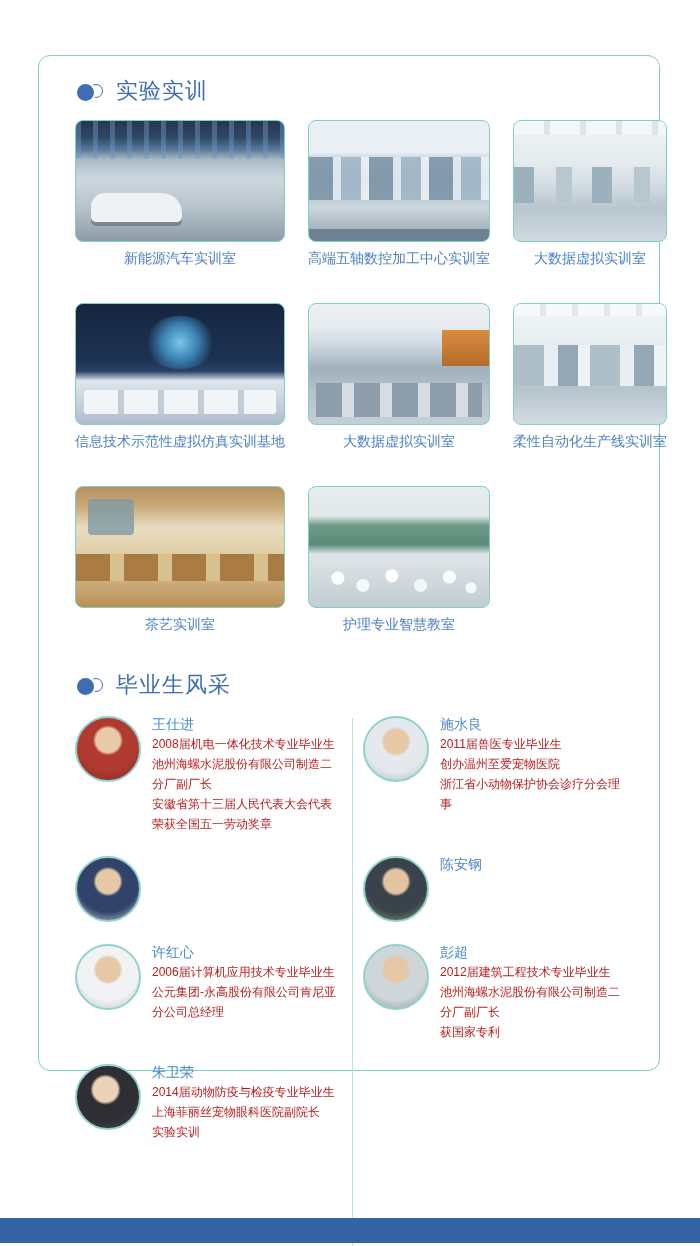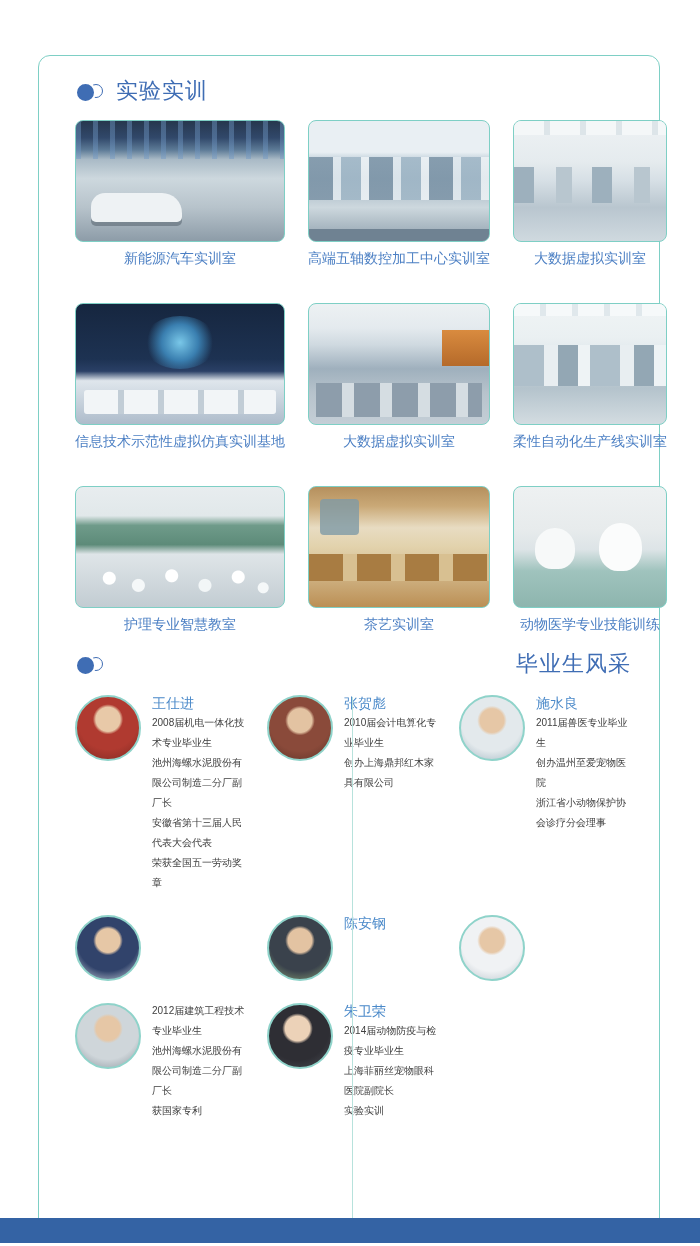--- a/index.html
+++ b/index.html
@@ -3,21 +3,21 @@
 <meta charset="utf-8">
 <style>
   html,body{margin:0;padding:0;}
   body{
     width:700px;height:1246px;
     background:#ffffff;
     font-family:"Liberation Sans","DejaVu Sans",sans-serif;
     position:relative;overflow:hidden;
   }
   .frame{
-    position:absolute;left:38px;top:55px;width:622px;height:1188px;
+    position:absolute;left:38px;top:55px;width:622px;height:1016px;
     border:1px solid #7ecfc5;border-radius:12px;
     box-sizing:border-box;
     padding:16px 28px 0 36px;
     background:#ffffff;
   }
   .sec-header{display:flex;align-items:center;gap:9px;margin:4px 0 14px 0;}
   .sec-icon{position:relative;width:32px;height:20px;flex:none;display:inline-block;}
   .sec-icon .c1{
     position:absolute;left:0;top:1px;width:17px;height:17px;border-radius:50%;
     background:#3f6db4;border:2px solid #ffffff;z-index:2;box-sizing:content-box;
@@ -82,40 +82,40 @@
     radial-gradient(circle at 90% 84%,#f5f8f9 0 5px,transparent 6px);}
 
   .ph9{background:linear-gradient(180deg,#eef1f2 0%,#e7ebec 36%,#dde4e7 52%,#9fc3bd 70%,#8db5ae 100%);}
   .ph9::before{left:14%;top:34%;width:26%;height:34%;border-radius:50% 50% 42% 42%;background:#f7f9f9;box-shadow:38% 0 0 #f2f5f5;}
   .ph9::after{left:56%;top:30%;width:28%;height:40%;border-radius:50% 50% 44% 44%;background:#fbfcfc;}
 
   
   .grad-wrap{position:relative;margin-top:8px;}
   .grad-divider{position:absolute;left:277px;top:4px;height:544px;width:1px;background:#b7e2dc;}
   .grad-grid{
-    display:grid;grid-template-columns:1fr 1fr 1fr;
+    display:grid;grid-template-columns:1fr 1fr;
     column-gap:38px;row-gap:8px;gap:20px;
   }
   .grad-card{display:flex;gap:11px;align-items:flex-start;}
   .av{
     width:66px;height:66px;border-radius:50%;flex:none;
     border:2px solid #8fd3ca;box-sizing:border-box;margin-top:2px;
   }
   .av1{background:radial-gradient(circle at 50% 36%,#e8c9a8 0 24%,#b03a30 30% 60%,#7d2a22 100%);}
   .av2{background:radial-gradient(circle at 50% 38%,#e3c3a2 0 24%,#8a4a3a 30% 62%,#5e3328 100%);}
   .av3{background:radial-gradient(circle at 50% 38%,#e6c7a6 0 24%,#e3e9ec 30% 62%,#9fb4c0 100%);}
   .av4{background:radial-gradient(circle at 50% 38%,#e6c7a6 0 24%,#31436b 30% 62%,#d8dee4 100%);}
   .av5{background:radial-gradient(circle at 50% 38%,#e3c3a2 0 24%,#3a424c 30% 62%,#8da677 100%);}
   .av6{background:radial-gradient(circle at 50% 38%,#e6c7a6 0 24%,#f0f2f4 30% 62%,#b7c2ca 100%);}
   .av7{background:radial-gradient(circle at 50% 38%,#e6c7a6 0 24%,#cfd6da 30% 62%,#8a959e 100%);}
   .av8{background:radial-gradient(circle at 46% 38%,#ecd2b8 0 24%,#2e2e34 30% 62%,#4a4e55 100%);}
 
   .grad-text{flex:1;min-width:0;}
   .grad-name{font-size:14px;color:#4a89c9;line-height:20px;}
-  .grad-bio{font-size:10px;color:#404040;line-height:20px;white-space:pre-line;}
+  .grad-bio{font-size:12px;color:#b91c1c;line-height:20px;white-space:pre-line;}
 
   .footer-bar{
     position:absolute;left:0;right:0;top:1218px;height:25px;
     background:#3463a4;
   }
 </style>
 </head>
 <body>
 
 <div class="frame">
@@ -147,34 +147,30 @@
     </div>
     <div class="ph-cell">
       <div class="ph ph5"></div>
       <div class="ph-caption">大数据虚拟实训室</div>
     </div>
     <div class="ph-cell">
       <div class="ph ph6"></div>
       <div class="ph-caption">柔性自动化生产线实训室</div>
     </div>
     <div class="ph-cell">
+      <div class="ph ph7"></div>
+      <div class="ph-caption">茶艺实训室</div>
+    </div>
+    <div class="ph-cell">
       <div class="ph ph8"></div>
       <div class="ph-caption">护理专业智慧教室</div>
     </div>
-    <div class="ph-cell">
-      <div class="ph ph7"></div>
-      <div class="ph-caption">茶艺实训室</div>
-    </div>
-    <div class="ph-cell">
-      <div class="ph ph9"></div>
-      <div class="ph-caption">动物医学专业技能训练</div>
-    </div>
-  </div>
-
-  <div class="sec-header" style="margin-top:3px;justify-content:space-between;">
+  </div>
+
+  <div class="sec-header" style="margin-top:24px;">
     <span class="sec-icon">
         <span class="c1"></span>
         <span class="c2"></span>
       </span>
     <span class="sec-title">毕业生风采</span>
   </div>
 
   <div class="grad-wrap">
     <div class="grad-divider"></div>
     <div class="grad-grid">
@@ -182,28 +178,20 @@
       <div class="grad-card">
         <div class="av av1"></div>
         <div class="grad-text">
           <div class="grad-name">王仕进</div>
           <div class="grad-bio">2008届机电一体化技术专业毕业生
 池州海螺水泥股份有限公司制造二分厂副厂长
 安徽省第十三届人民代表大会代表
 荣获全国五一劳动奖章</div>
         </div>
       </div>
-      <div class="grad-card">
-        <div class="av av2"></div>
-        <div class="grad-text">
-          <div class="grad-name">张贺彪</div>
-          <div class="grad-bio">2010届会计电算化专业毕业生
-创办上海鼎邦红木家具有限公司</div>
-        </div>
-      </div>
 
       <div class="grad-card">
         <div class="av av3"></div>
         <div class="grad-text">
           <div class="grad-name">施水良</div>
           <div class="grad-bio">2011届兽医专业毕业生
 创办温州至爱宠物医院
 浙江省小动物保护协会诊疗分会理事</div>
         </div>
       </div>
@@ -212,25 +200,31 @@
       </div>
 
       <div class="grad-card">
         <div class="av av5"></div>
         <div class="grad-text">
           <div class="grad-name">陈安钢</div>
         </div>
       </div>
       <div class="grad-card">
         <div class="av av6"></div>
+        <div class="grad-text">
+          <div class="grad-name">许红心</div>
+          <div class="grad-bio">2006届计算机应用技术专业毕业生
+公元集团-永高股份有限公司肯尼亚分公司总经理</div>
+        </div>
       </div>
 
       <div class="grad-card">
         <div class="av av7"></div>
         <div class="grad-text">
+          <div class="grad-name">彭超</div>
           <div class="grad-bio">2012届建筑工程技术专业毕业生
 池州海螺水泥股份有限公司制造二分厂副厂长
 获国家专利</div>
         </div>
       </div>
       <div class="grad-card">
         <div class="av av8"></div>
         <div class="grad-text">
           <div class="grad-name">朱卫荣</div>
           <div class="grad-bio">2014届动物防疫与检疫专业毕业生

